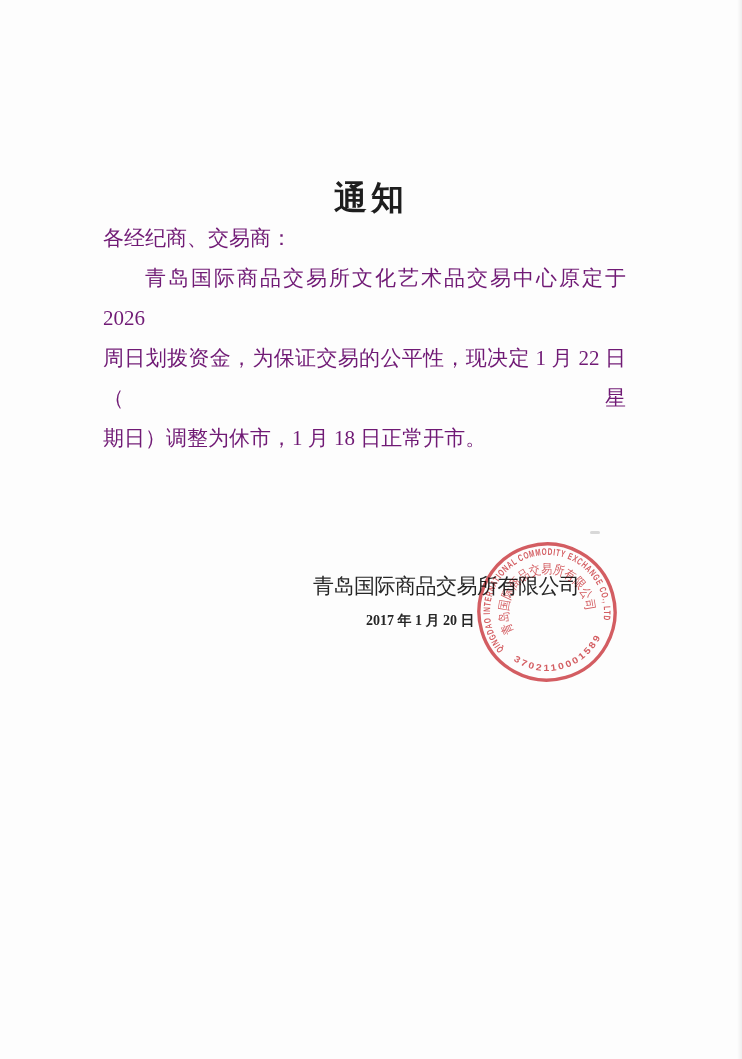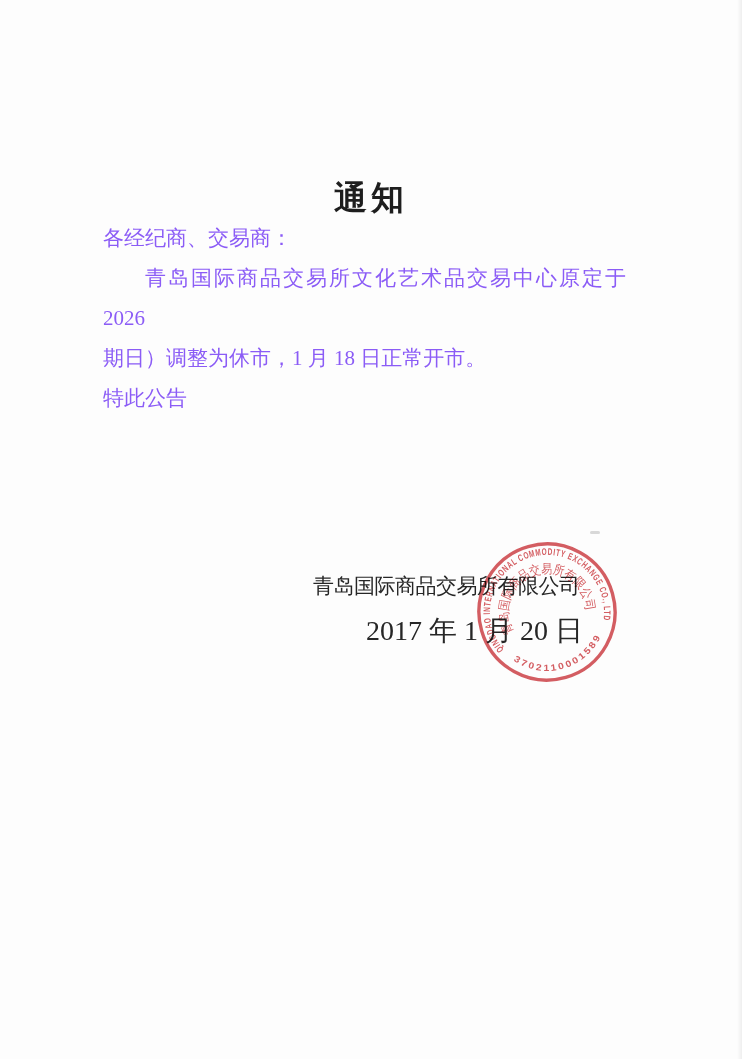--- a/index.html
+++ b/index.html
@@ -38,41 +38,42 @@
     font-size: 33px;
     letter-spacing: 4px;
     color: #1e1e1e;
   }
   .body-block {
     position: absolute;
     left: 103px; top: 218px;
     width: 523px;
     font-size: 21px;
     line-height: 40px;
-    color: #8b5cf6;
+    color: #701a75;
   }
   .line { display: block; width: 523px; white-space: nowrap; }
   .line.justify {
     white-space: normal;
     text-align: justify;
     text-align-last: justify;
   }
   .line.indent { text-indent: 42px; }
   .signature {
     position: absolute;
     left: 313px; top: 572px;
     font-size: 21px;
     letter-spacing: -0.5px;
     white-space: nowrap;
   }
   .date {
     position: absolute;
     left: 366px; top: 612px;
-    font-size: 28px;
+    font-size: 14px;
     white-space: nowrap;
+    font-weight: bold;
   }
   .stamp {
     position: absolute;
     left: 447px; top: 512px;
     width: 200px; height: 200px;
     mix-blend-mode: multiply;
     opacity: 0.88;
   }
   .stamp text {
     font-family: "Liberation Sans", "DejaVu Sans", sans-serif;
@@ -88,22 +89,22 @@
 <div class="page">
 
   <div class="scan-edge"></div>
   <div class="speck"></div>
 
   <div class="doc-title">通知</div>
 
   <div class="body-block">
     <span class="line">各经纪商、交易商：</span>
     <span class="line justify indent">青岛国际商品交易所文化艺术品交易中心原定于 2026</span>
+    <span class="line justify">周日划拨资金，为保证交易的公平性，现决定 1 月 22 日（星</span>
     <span class="line">期日）调整为休市，1 月 18 日正常开市。</span>
-    <span class="line">特此公告</span>
   </div>
 
   <div class="signature">青岛国际商品交易所有限公司</div>
   <div class="date">2017 年 1 月 20 日</div>
 
   <svg class="stamp" viewBox="0 0 200 200" xmlns="http://www.w3.org/2000/svg">
     <defs>
       <path id="sealTopArc" d="M 48.4 124.1 A 57 57 0 1 1 151.6 124.1" fill="none"></path>
       <path id="sealBottomArc" d="M 52.9 135.5 A 59 59 0 0 0 147.1 135.5" fill="none"></path>
       <path id="sealInnerArc" d="M 62.3 110.1 A 39 39 0 1 1 137.7 110.1" fill="none"></path>

